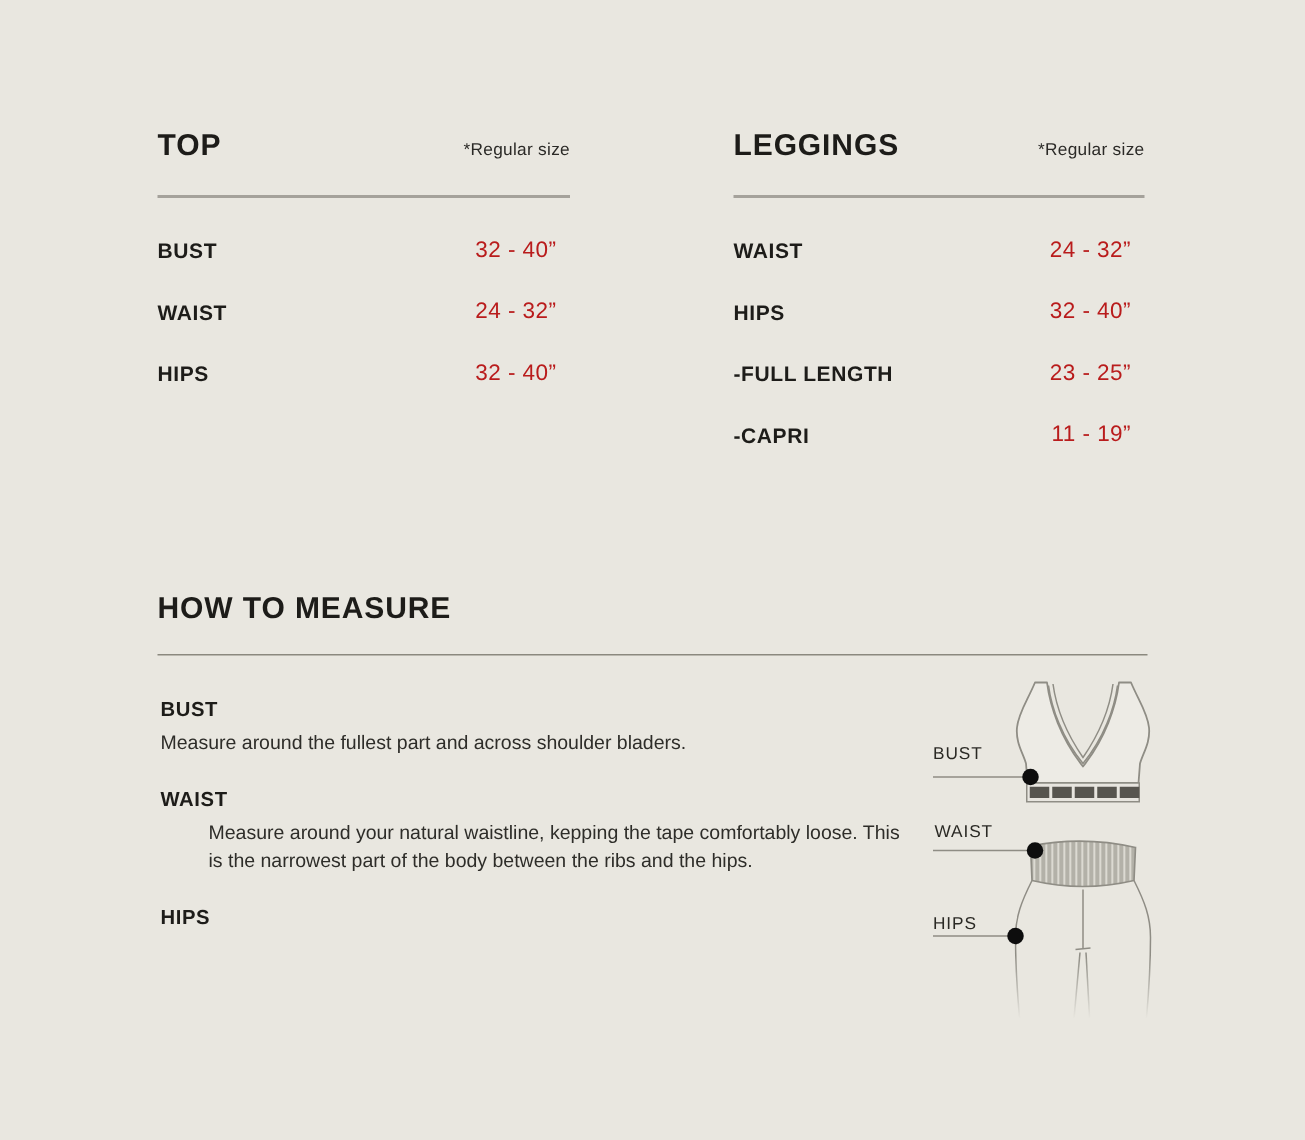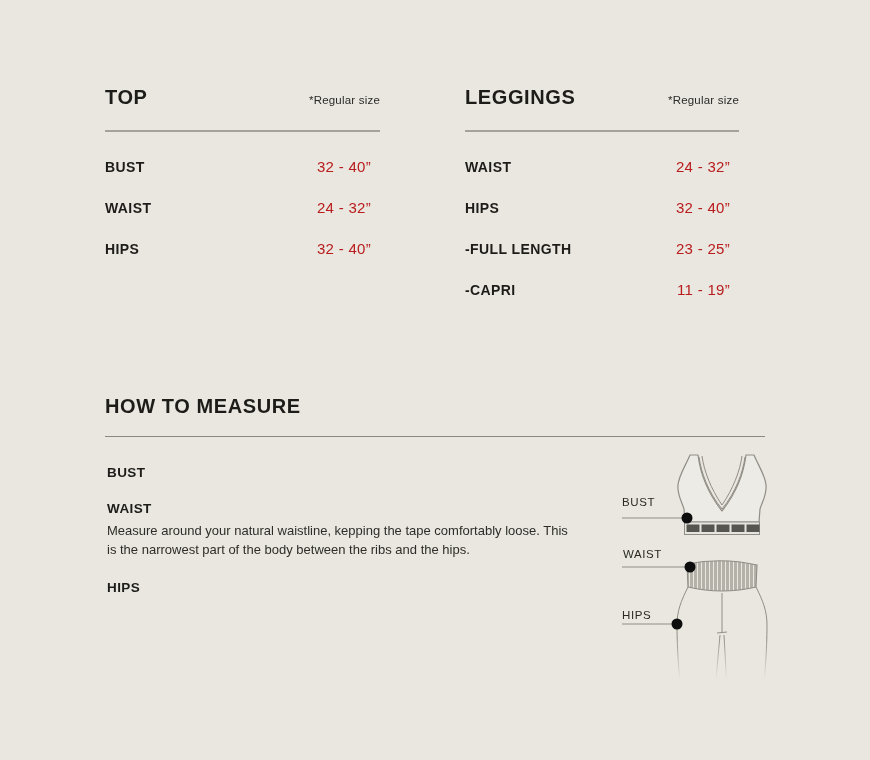--- a/index.html
+++ b/index.html
@@ -6,37 +6,37 @@
   html,body { background:#e9e7e0; }
   .canvas {
     position:relative; width:870px; height:760px;
     background:#e9e7e0; overflow:hidden;
     font-family:"Liberation Sans","DejaVu Sans",sans-serif;
     color:#1d1c19;
   }
   
   .size-table { position:absolute; top:86px; }
   .size-table.left  { left:105px; width:275px; }
-  .size-table.right { left:465px; width:274px; }
+  .size-table.right { left:489px; width:274px; }
   .st-header { display:flex; justify-content:space-between; align-items:baseline; }
   .st-title { font-size:20px; font-weight:700; letter-spacing:0.6px; color:#1d1c19; }
   .st-note  { font-size:11.5px; font-weight:400; color:#2b2a27; letter-spacing:0.2px;margin-left:40px; }
   .st-divider { border:none; border-top:2px solid #a5a29b; margin-top:21px; }
   .st-rows { margin-top:14px; }
   .st-row { height:41px; display:flex; align-items:center; justify-content:space-between; }
   .st-label { font-size:14px; font-weight:700; letter-spacing:0.4px; color:#1d1c19; }
   .st-value { font-size:15px; font-weight:400; color:#b91c1c; padding-right:9px; letter-spacing:0.3px; }
   
   .htm-title { position:absolute; left:105px; top:395px; font-size:20px; font-weight:700; letter-spacing:0.6px;text-align:center; }
   .htm-divider { position:absolute; left:105px; top:436px; width:660px; border:none; border-top:1px solid #8b897f; }
   .htm-sections { position:absolute; left:107px; top:465px; width:525px; }
   .htm-section { margin-bottom:21px; }
   .htm-label { font-size:13.5px; font-weight:700; letter-spacing:0.4px; margin-bottom:5px; color:#1d1c19; }
   .htm-text { font-size:13px; line-height:19px; color:#2e2d29; max-width:520px; }
-  .htm-text.narrow { max-width:472px; }
+  .htm-text.narrow { max-width:472px;margin-left:32px; }
   
   .figure { position:absolute; left:615px; top:445px; width:160px; height:250px; }
   .figure svg { display:block; }
   .fig-label { font-size:11.5px; letter-spacing:0.6px; fill:#2a2924;
                font-family:"Liberation Sans","DejaVu Sans",sans-serif; }
 </style>
 </head>
 <body>
 
 <div class="canvas">
@@ -88,20 +88,21 @@
       </div>
     </div>
   </section>
 
   <h2 class="htm-title">HOW TO MEASURE</h2>
   <hr class="htm-divider">
 
   <div class="htm-sections">
     <div class="htm-section">
       <div class="htm-label">BUST</div>
+      <p class="htm-text">Measure around the fullest part and across shoulder bladers.</p>
     </div>
     <div class="htm-section">
       <div class="htm-label">WAIST</div>
       <p class="htm-text narrow">Measure around your natural waistline, kepping the tape comfortably loose. This is the narrowest part of the body between the ribs and the hips.</p>
     </div>
     <div class="htm-section">
       <div class="htm-label">HIPS</div>
     </div>
   </div>
 

